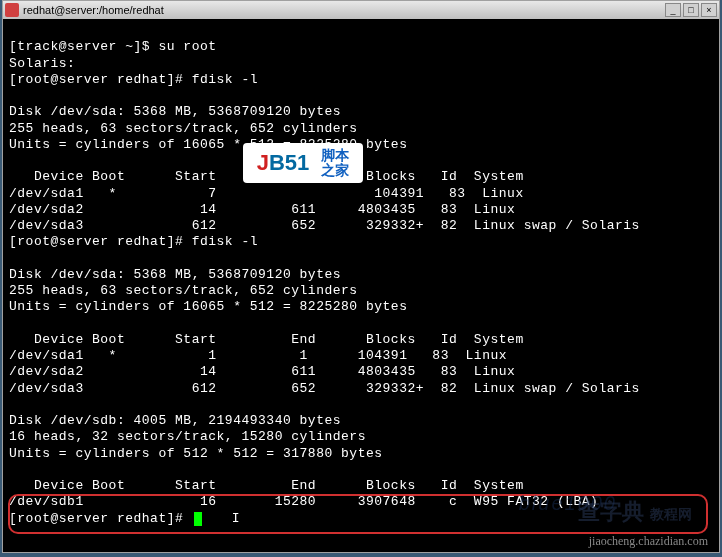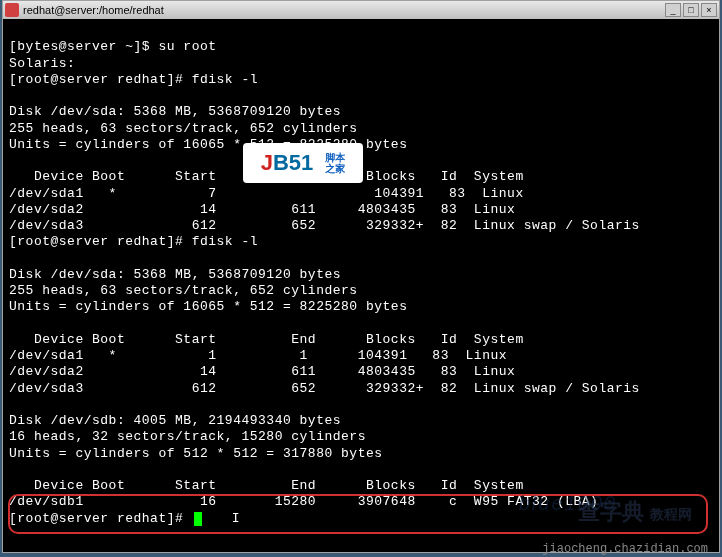--- a/index.html
+++ b/index.html
@@ -11,40 +11,40 @@
     .titlebar .buttons { display: flex; gap: 2px; }
     .tbtn { width: 16px; height: 14px; background: #d0d0d0; border: 1px solid #888; display: flex; align-items: center; justify-content: center; font-size: 9px; line-height: 1; cursor: pointer; }
     .terminal { padding: 4px 6px; color: #fff; white-space: pre; line-height: 1.25; letter-spacing: 0.5px; }
     .cursor { display: inline-block; width: 8px; height: 14px; background: #00ff00; vertical-align: text-bottom; margin-left: 2px; }
     .text-cursor { display: inline-block; color: #fff; margin-left: 30px; }
     .highlight-box { position: absolute; border: 2px solid #d03030; border-radius: 10px; pointer-events: none; }
     .logo { position: absolute; top: 143px; left: 243px; width: 120px; height: 40px; background: #fff; border-radius: 4px; display: flex; align-items: center; justify-content: center; font-family: Arial, sans-serif; font-weight: bold; }
     .logo-inner { display: flex; align-items: center; }
     .logo-red { color: #d02020; font-size: 22px; }
     .logo-blue { color: #0369a1; font-size: 22px; }
-    .logo-cn { font-size: 10px; color: #1060c0; margin-left: 12px; line-height: 1.1; }
+    .logo-cn { font-size: 14px; color: #1060c0; margin-left: 12px; line-height: 1.1; }
     .watermark1 { position: absolute; right: 30px; bottom: 30px; color: #2a3a5a; font-family: "Microsoft YaHei", sans-serif; font-size: 22px; font-weight: bold; opacity: 0.5; text-align: right; }
-    .watermark2 { position: absolute; right: 14px; bottom: 1px; color: #888; font-family: Liberation Mono, monospace; font-size: 12px; }
+    .watermark2 { position: absolute; right: 14px; bottom: 8px; color: #888; font-family: Liberation Serif, serif; font-size: 12px; }
     .watermark3 { position: absolute; right: 105px; bottom: 42px; color: #18305a; font-family: Arial, sans-serif; font-size: 20px; opacity: 0.45; font-style: italic; letter-spacing: 2px; }
   </style>
 </head>
 <body>
 
 <div class="window">
   <div class="titlebar">
     <div class="icon"></div>
     <div class="title">redhat@server:/home/redhat</div>
     <div class="buttons">
       <div class="tbtn">_</div>
       <div class="tbtn">□</div>
       <div class="tbtn">×</div>
     </div>
   </div>
   <div class="terminal">
-<span>[bytes@server ~]$ su root</span>
+<span>[track@server ~]$ su root</span>
 <span>Solaris:</span>
 <span>[root@server redhat]# fdisk -l</span>
 <span></span>
 <span>Disk /dev/sda: 5368 MB, 5368709120 bytes</span>
 <span>255 heads, 63 sectors/track, 652 cylinders</span>
 <span>Units = cylinders of 16065 * 512 = 8225280 bytes</span>
 <span></span>
 <span>   Device Boot      Start         End      Blocks   Id  System</span>
 <span>/dev/sda1   *           7                   104391   83  Linux</span>
 <span>/dev/sda2              14         611     4803435   83  Linux</span>

